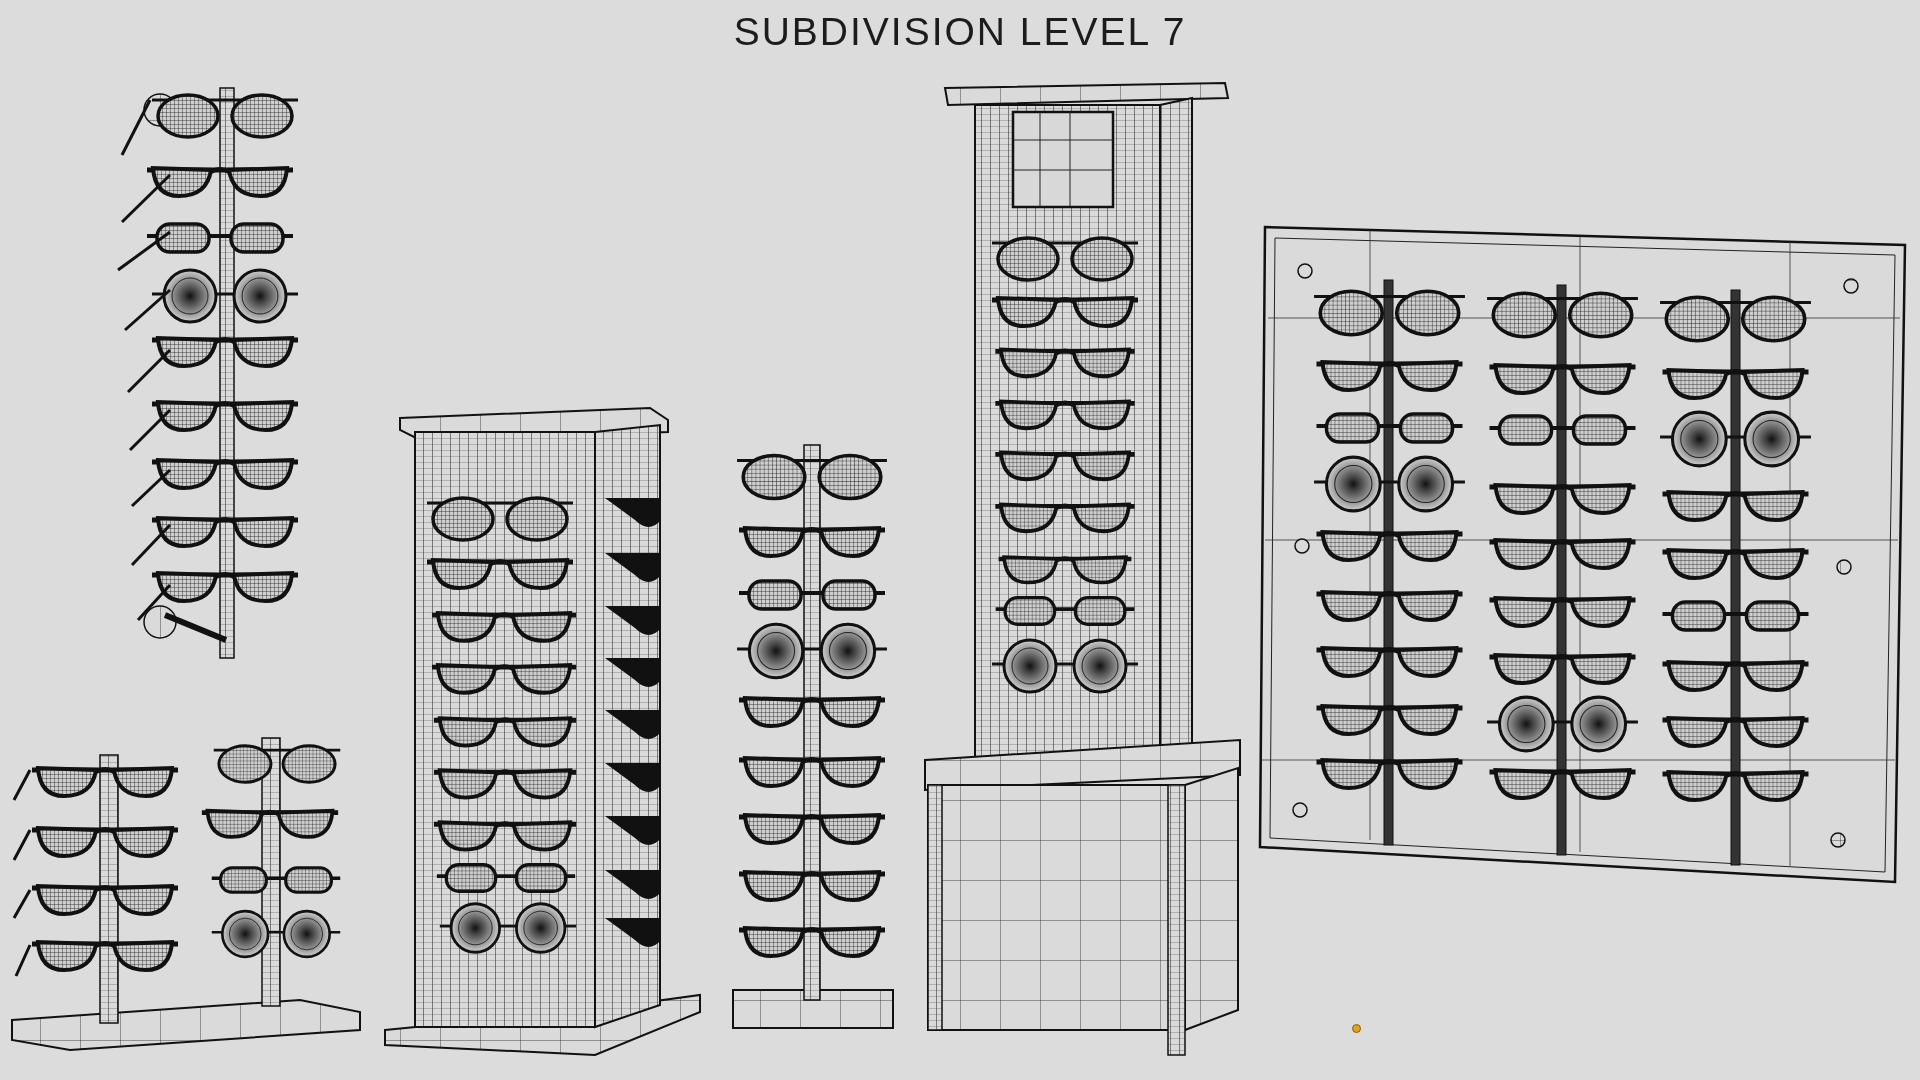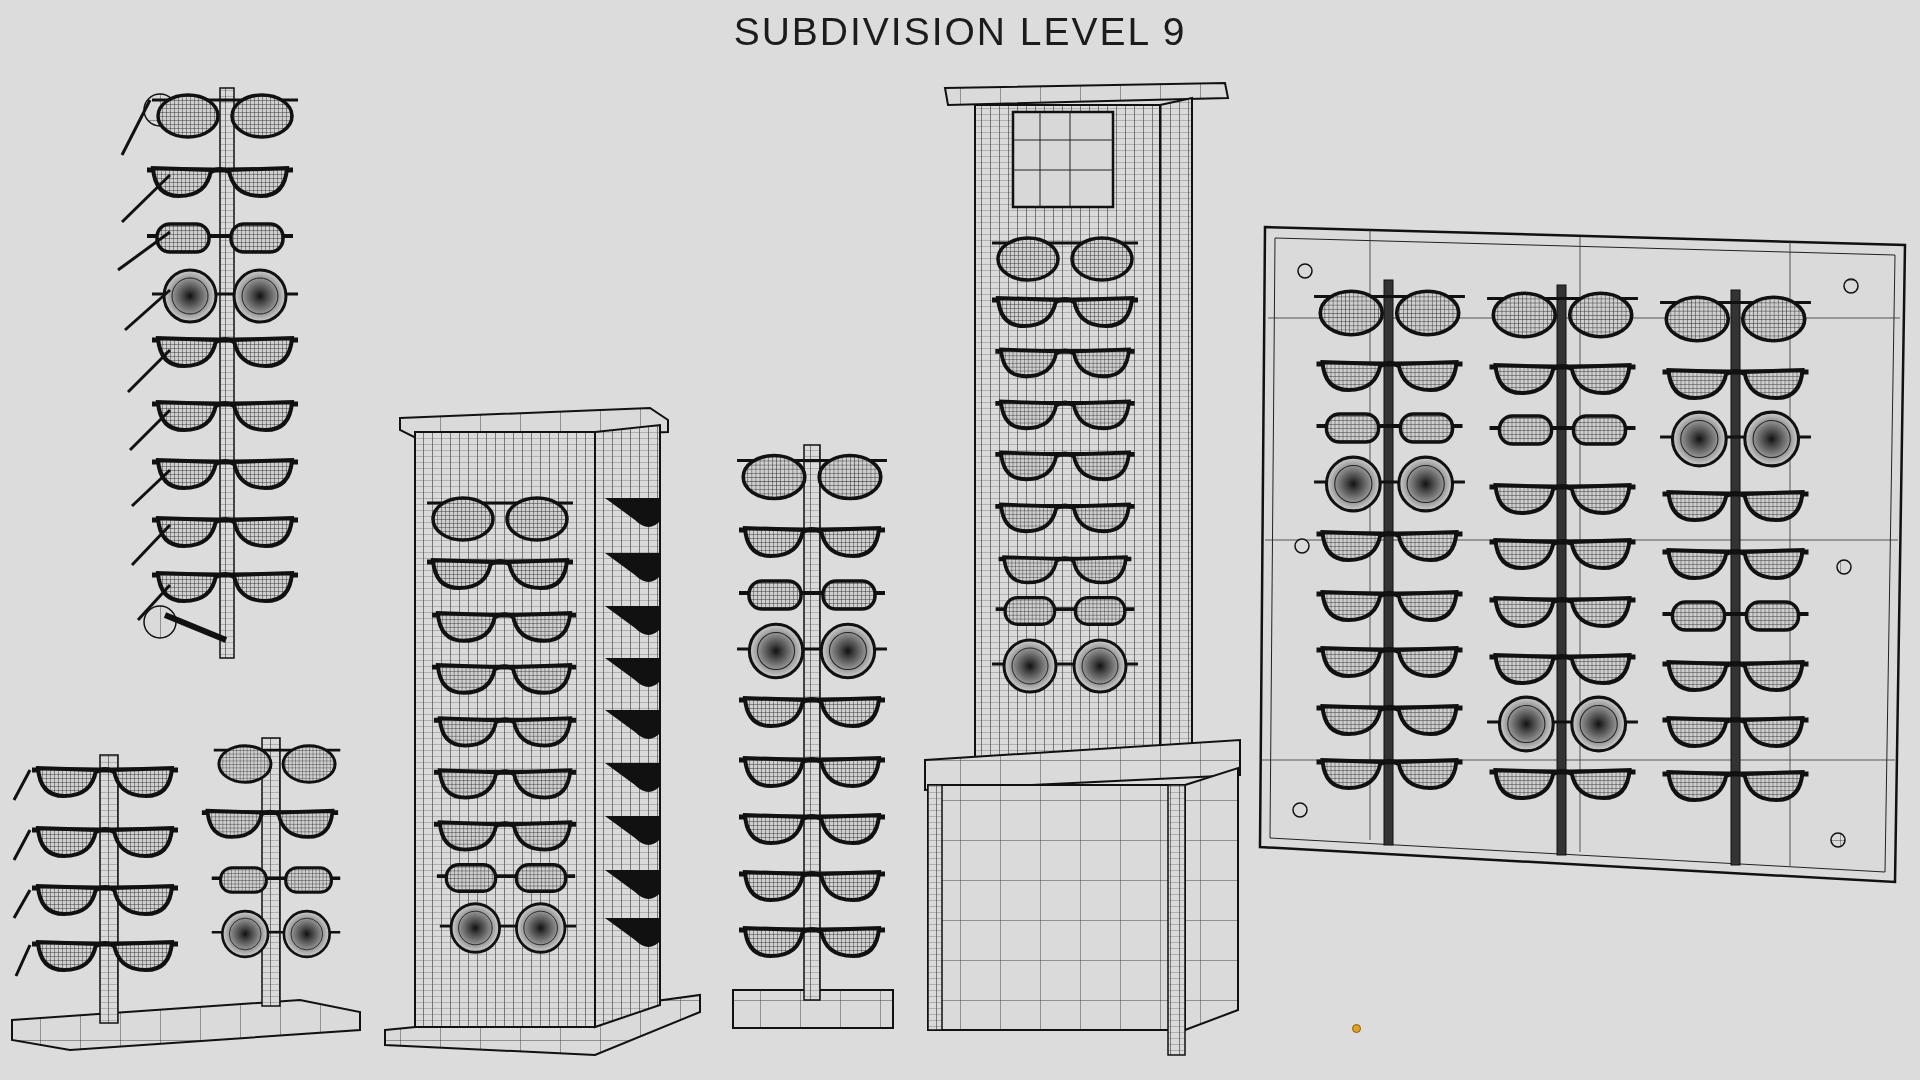--- a/index.html
+++ b/index.html
@@ -4,21 +4,21 @@
 <style>
   html,body{margin:0;padding:0;background:#dcdcdc;}
   body{width:1920px;height:1080px;position:relative;overflow:hidden;font-family:"Liberation Sans","DejaVu Sans",sans-serif;}
   .title{position:absolute;left:0;top:10px;width:1920px;text-align:center;font-size:39px;letter-spacing:2px;color:#1c1c1c;font-weight:400;}
   svg.scene{position:absolute;left:0;top:0;}
   .marker{position:absolute;left:1352px;top:1024px;width:7px;height:7px;border-radius:50%;background:#e0a020;border:1px solid #8a6010;}
 </style>
 </head>
 <body>
 
-<div class="title">SUBDIVISION LEVEL 9</div>
+<div class="title">SUBDIVISION LEVEL 7</div>
 
 <svg class="scene" width="1920" height="1080" viewBox="0 0 1920 1080">
   <defs>
     <pattern id="mesh" width="4" height="4" patternUnits="userSpaceOnUse">
       <rect width="4" height="4" fill="#cfcfcf"></rect>
       <path d="M0 0H4M0 0V4" stroke="#1a1a1a" stroke-width="0.8"></path>
     </pattern>
     <pattern id="vlines" width="9" height="6" patternUnits="userSpaceOnUse">
       <rect width="9" height="6" fill="#dadada"></rect>
       <path d="M0 0V6" stroke="#1a1a1a" stroke-width="1"></path>

